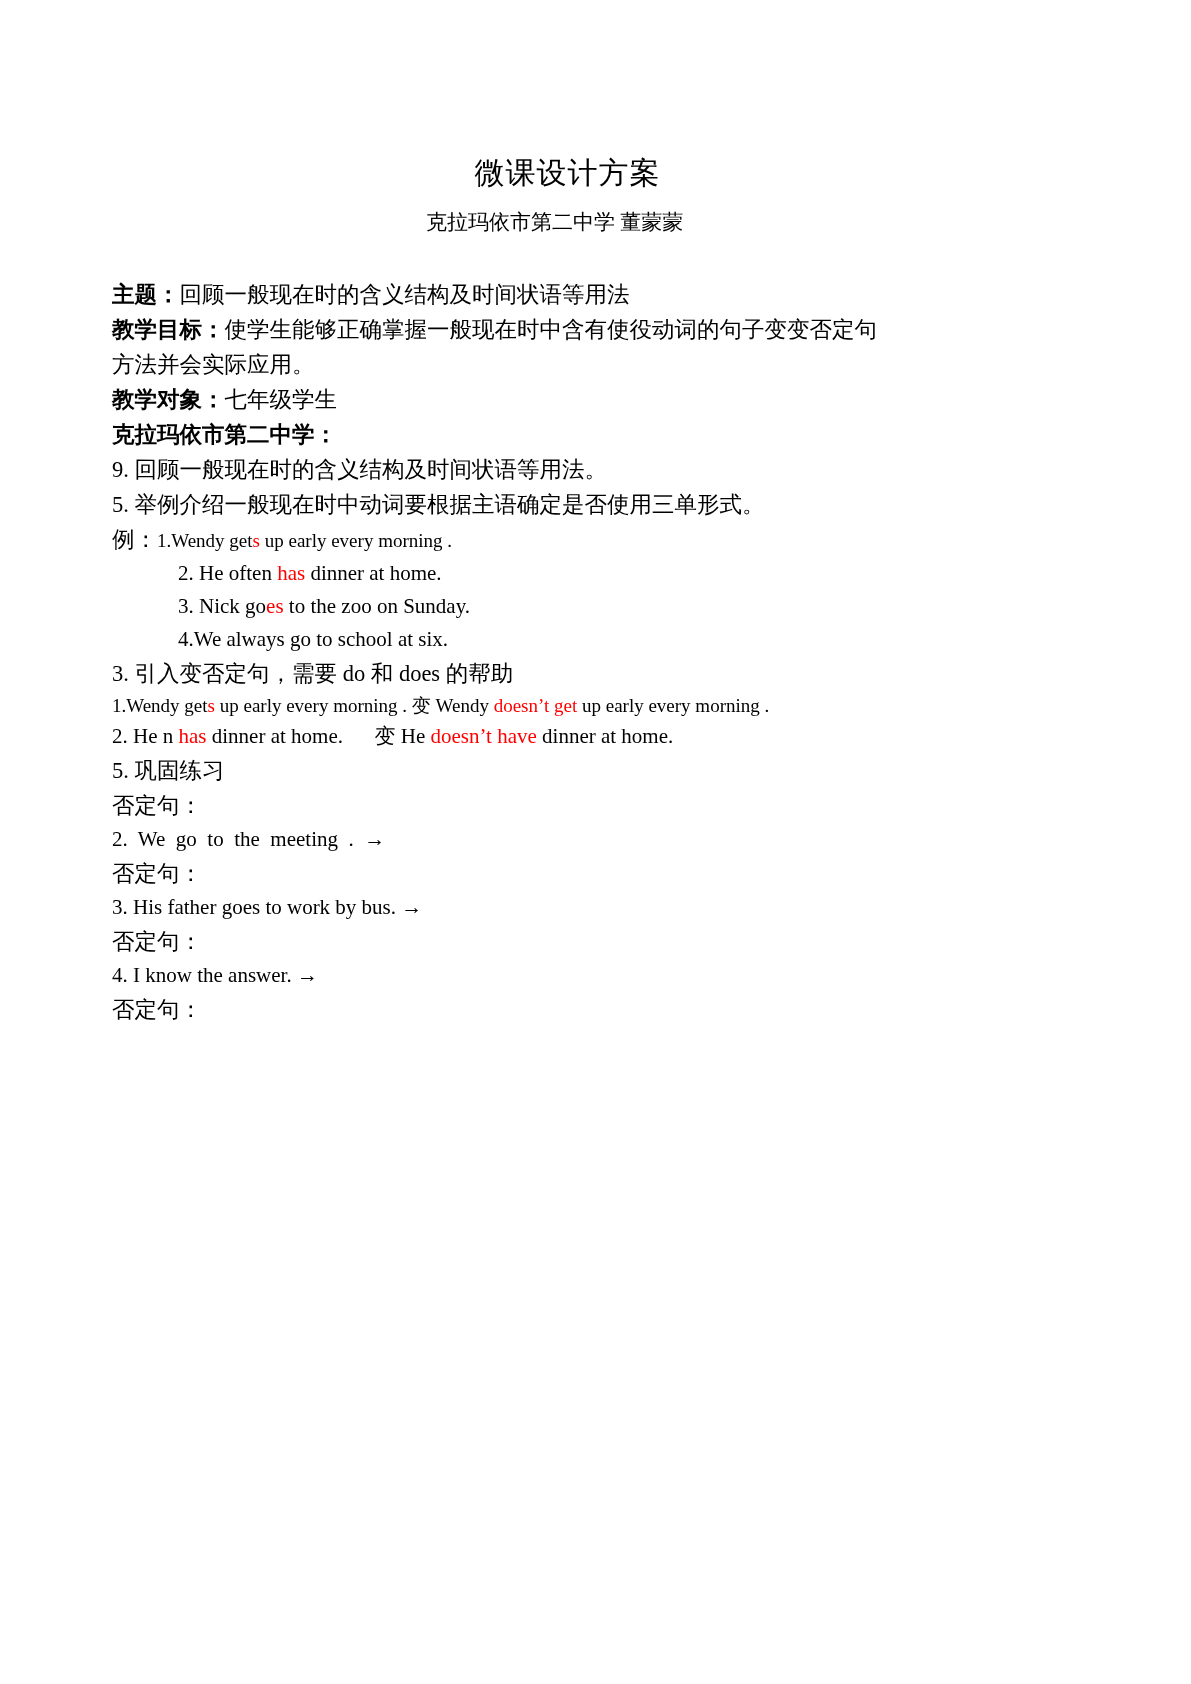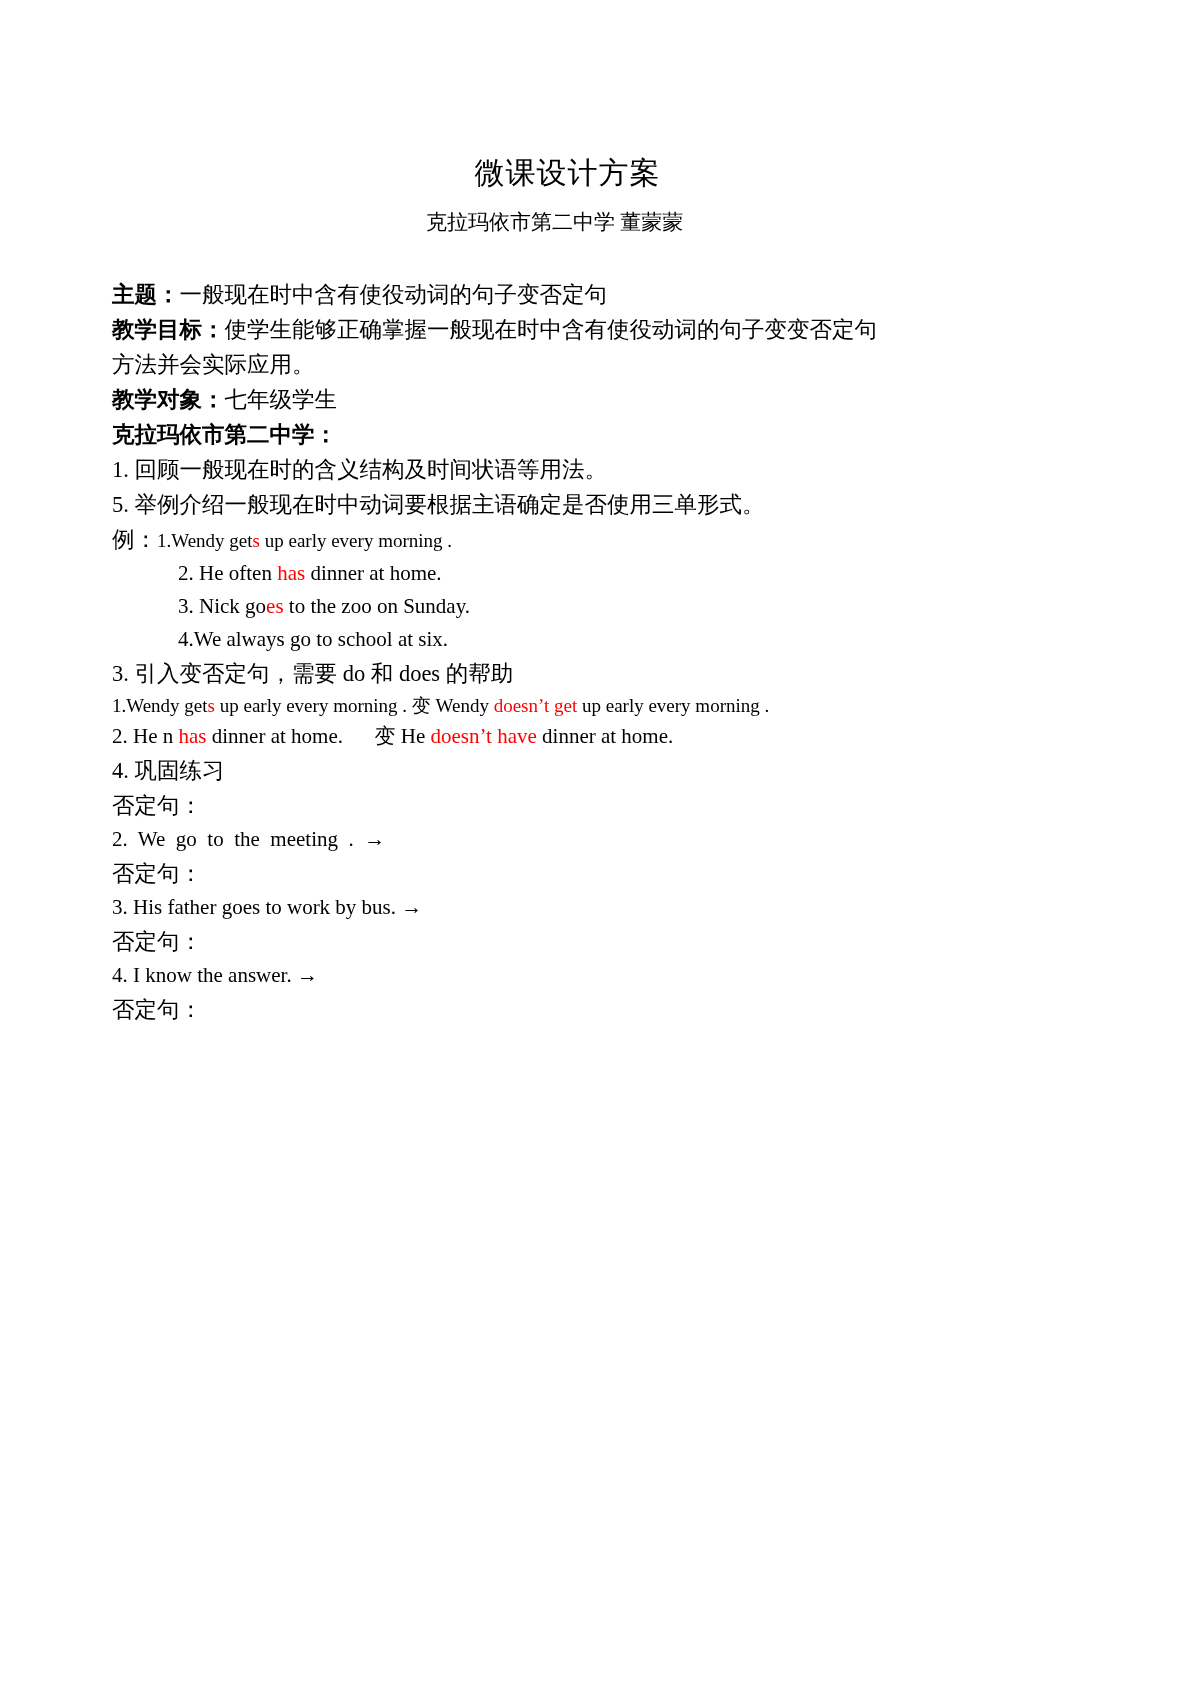--- a/index.html
+++ b/index.html
@@ -75,51 +75,51 @@
 <body>
 
 <div class="page">
 
   <h1 class="doc-title">微课设计方案</h1>
 
   <div class="byline">克拉玛依市第二中学  董蒙蒙</div>
 
   <div class="body-block">
 
-    <p class="line cn"><span class="lbl">主题：</span><span>一般现在时中含有使役动词的句子变否定句</span></p>
+    <p class="line cn"><span class="lbl">主题：</span><span>回顾一般现在时的含义结构及时间状语等用法</span></p>
 
     <p class="line cn"><span class="lbl">教学目标：</span><span>使学生能够正确掌握一般现在时中含有使役动词的句子变变否定句</span></p>
 
     <p class="line cn">方法并会实际应用。</p>
 
     <p class="line cn"><span class="lbl">教学对象：</span><span>七年级学生</span></p>
 
     <p class="line cn"><span class="lbl">克拉玛依市第二中学：</span></p>
 
-    <p class="line cn">1. 回顾一般现在时的含义结构及时间状语等用法。</p>
+    <p class="line cn">9. 回顾一般现在时的含义结构及时间状语等用法。</p>
 
     <p class="line cn">5. 举例介绍一般现在时中动词要根据主语确定是否使用三单形式。</p>
 
     <p class="line"><span class="cn">例：</span><span class="eng-small">1.</span><span class="eng-small">Wendy get</span><span class="eng-small red">s</span><span class="eng-small"> up early every morning .</span></p>
 
     <p class="line eng indent-ex"><span>2. </span><span>He often </span><span class="red">has</span><span> dinner at home.</span></p>
 
     <p class="line eng indent-ex"><span>3. </span><span>Nick go</span><span class="red">es</span><span> to the zoo on Sunday.</span></p>
 
     <p class="line eng indent-ex"><span>4.</span><span>We always go to school at six.</span><span class="red"></span><span></span></p>
 
     <p class="line cn">3. 引入变否定句，需要 do 和 does 的帮助</p>
 
     <p class="line eng-small"><span>1.</span><span>Wendy get</span><span class="red">s</span><span> up early every morning . </span><span class="cn">变</span><span> Wendy </span><span class="red">doesn’t get</span><span> up early every morning .</span></p>
 
     <p class="line eng"><span>2. </span><span>He n </span><span class="red">has</span><span> dinner at home.　  </span><span class="cn">变</span><span> He </span><span class="red">doesn’t have</span><span> dinner at home.</span></p>
 
 
 
-    <p class="line cn">4. 巩固练习</p>
+    <p class="line cn">5. 巩固练习</p>
 
     <p class="line answer-line">否定句：</p>
 
     <p class="line eng">2.  We  go  to  the  meeting  .  →</p>
     <p class="line answer-line">否定句：</p>
 
     <p class="line eng">3. His father goes to work by bus. →</p>
     <p class="line answer-line">否定句：</p>
 
     <p class="line eng">4. I know the answer. →</p>

